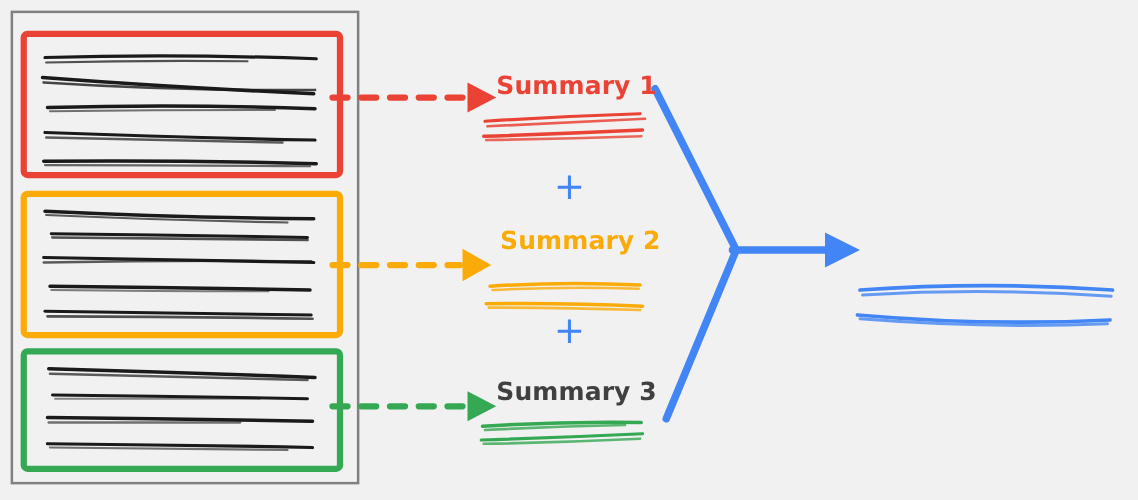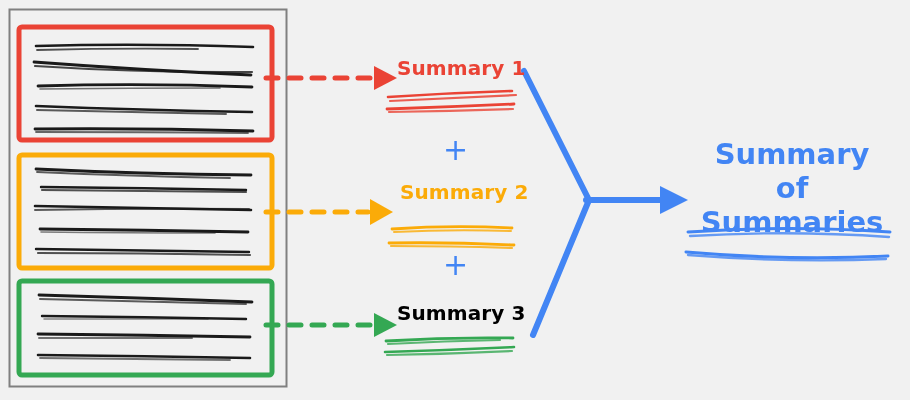--- a/index.html
+++ b/index.html
@@ -27,21 +27,21 @@
     font-weight: 600;
     white-space: nowrap;
     user-select: none;
   }
   .sum-label {
     font-size: 20px;
     letter-spacing: 0.1px;
   }
   #sum1-label { left: 397px; top: 56px; color: #ea4335; }
   #sum2-label { left: 400px; top: 180px; color: #fbab08; }
-  #sum3-label { left: 397px; top: 301px; color: #000000; }
+  #sum3-label { left: 397px; top: 301px; color: #404040; }
   #final-label {
     left: 700px; top: 137px;
     font-size: 29px;
     color: #4285f4;
     text-align: center;
     line-height: 1.18;
     width: 184px;
     white-space: normal;
   }
   .plus {
@@ -165,15 +165,14 @@
 
 <div class="lbl sum-label" id="sum2-label">Summary 2</div>
 
 <div class="lbl sum-label" id="sum3-label">Summary 3</div>
 
 <div class="plus" id="plus-1">+</div>
 
 <div class="plus" id="plus-2">+</div>
 
 <div class="lbl" id="final-label">
-  <span>Summary of</span><br>
-  <span>Summaries</span>
+  <br>
 </div>
 
 </body></html>

